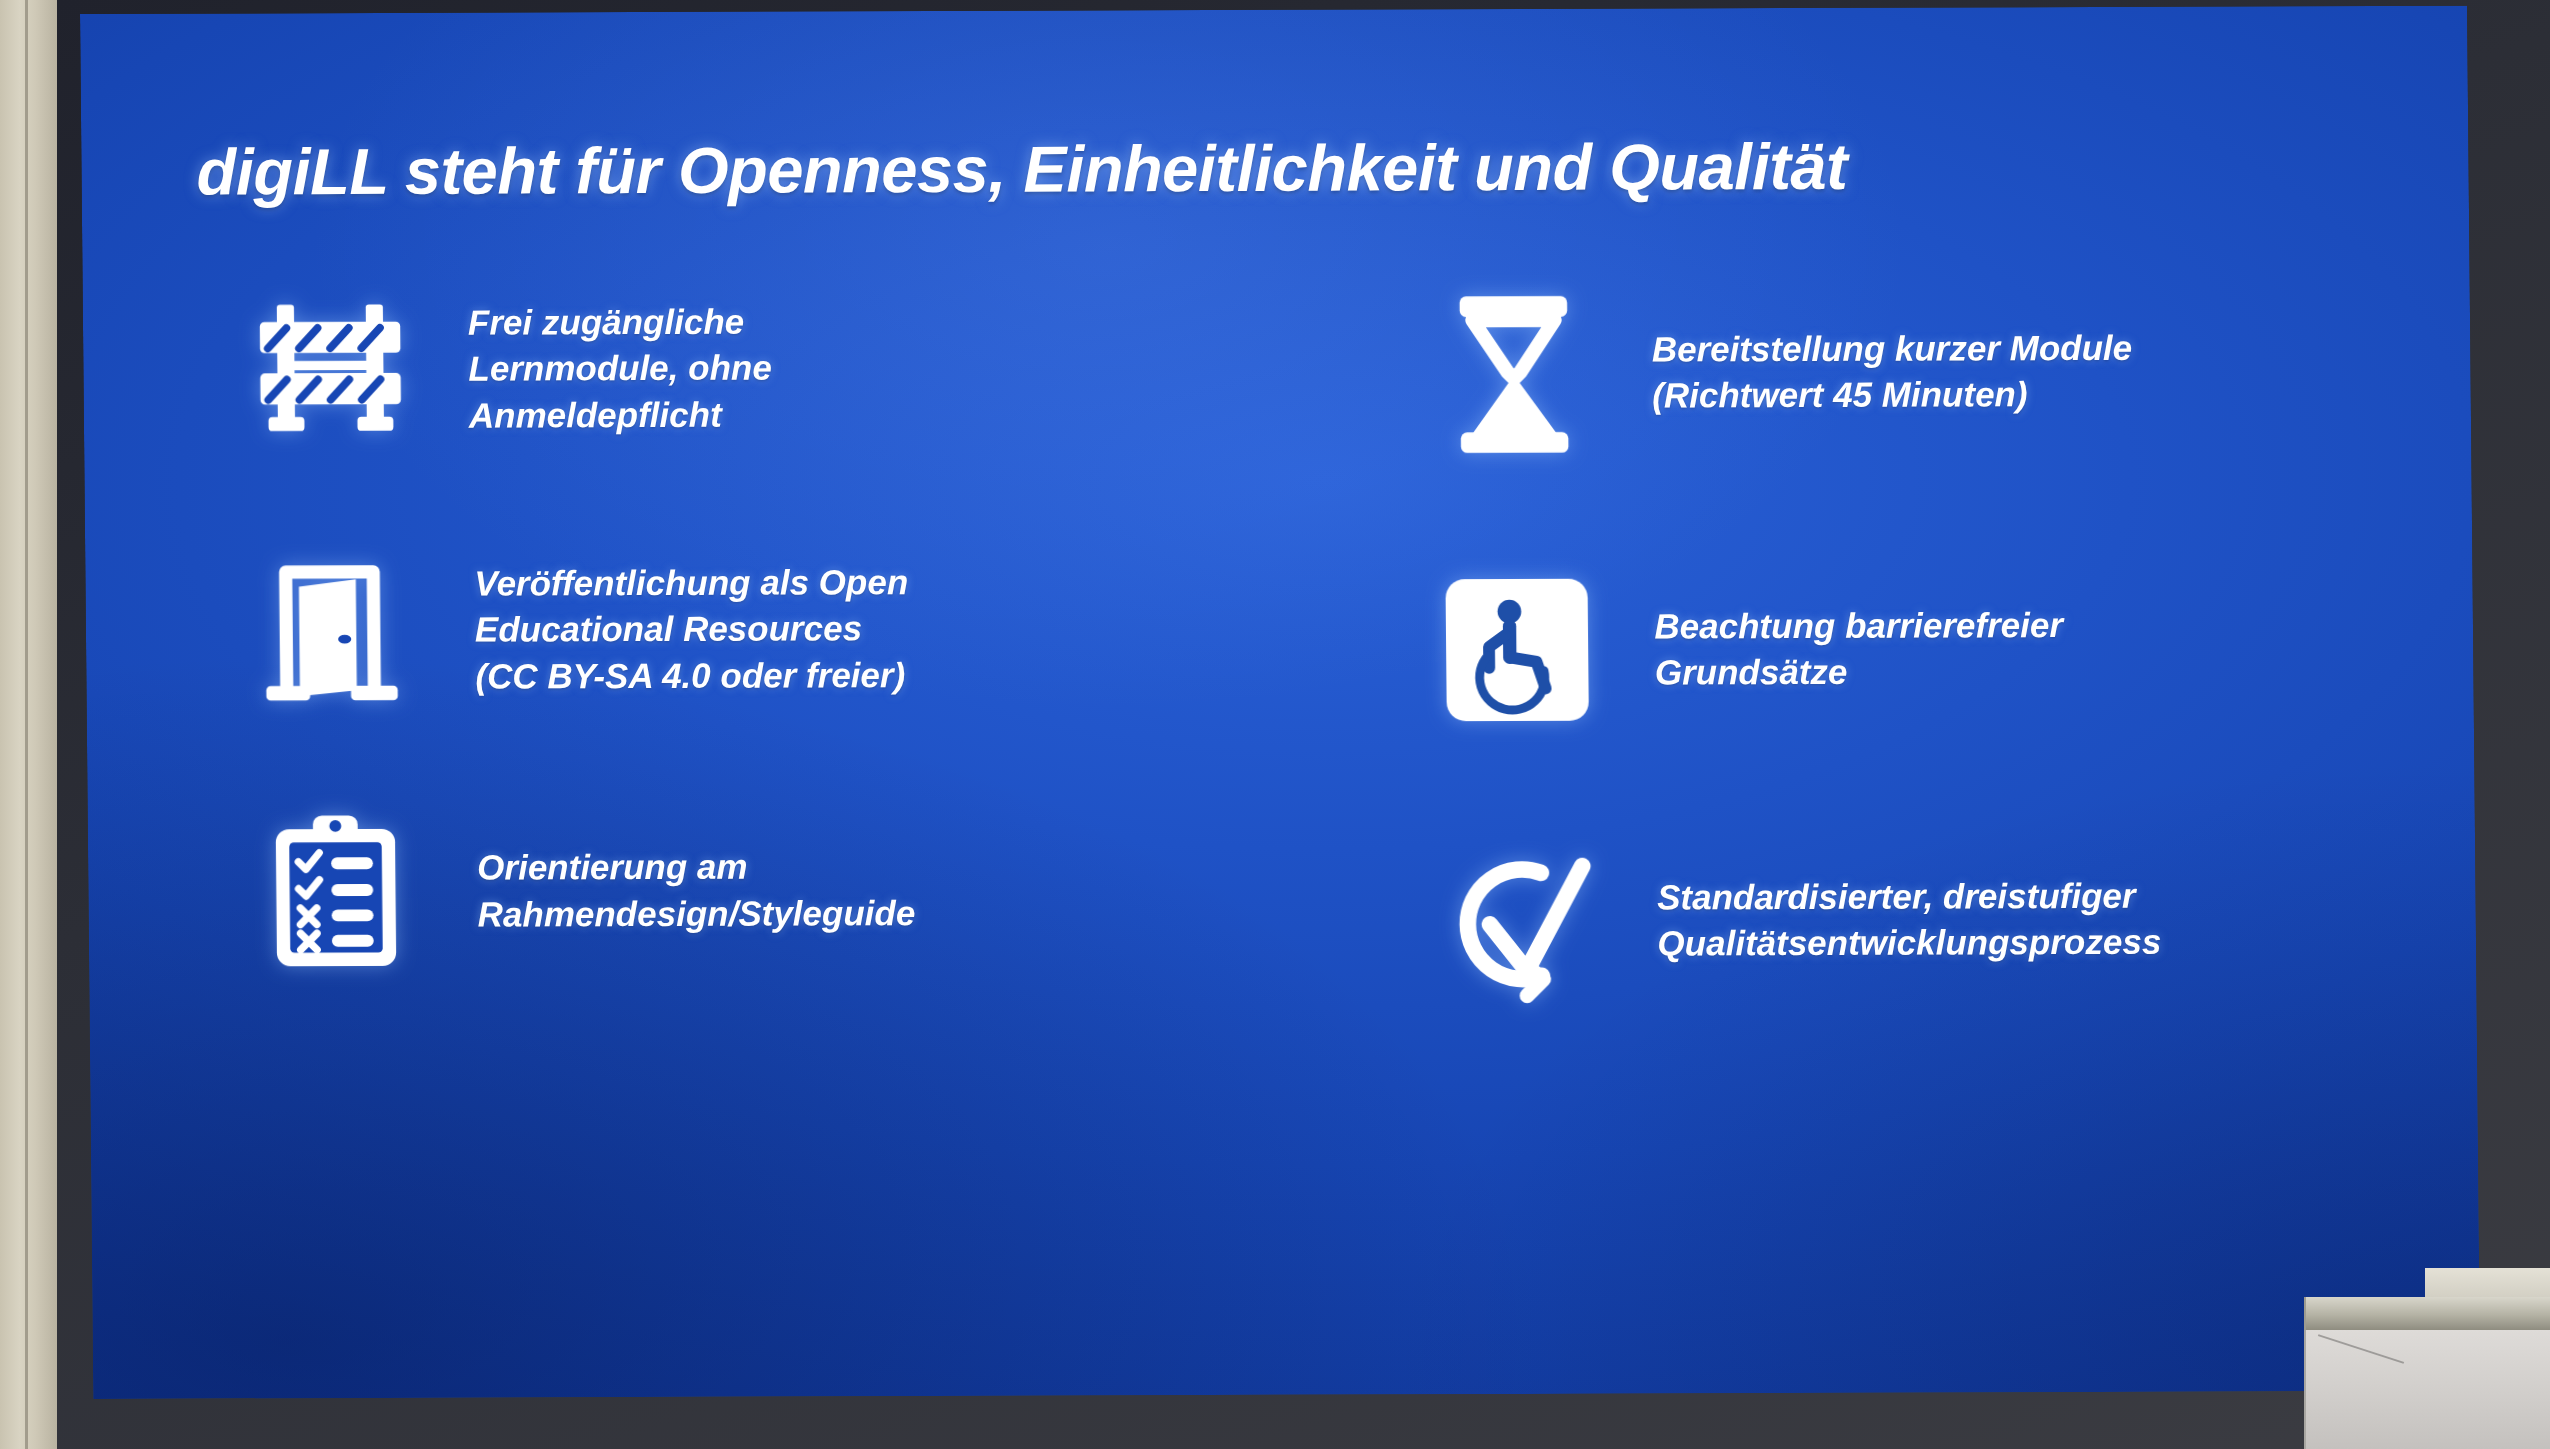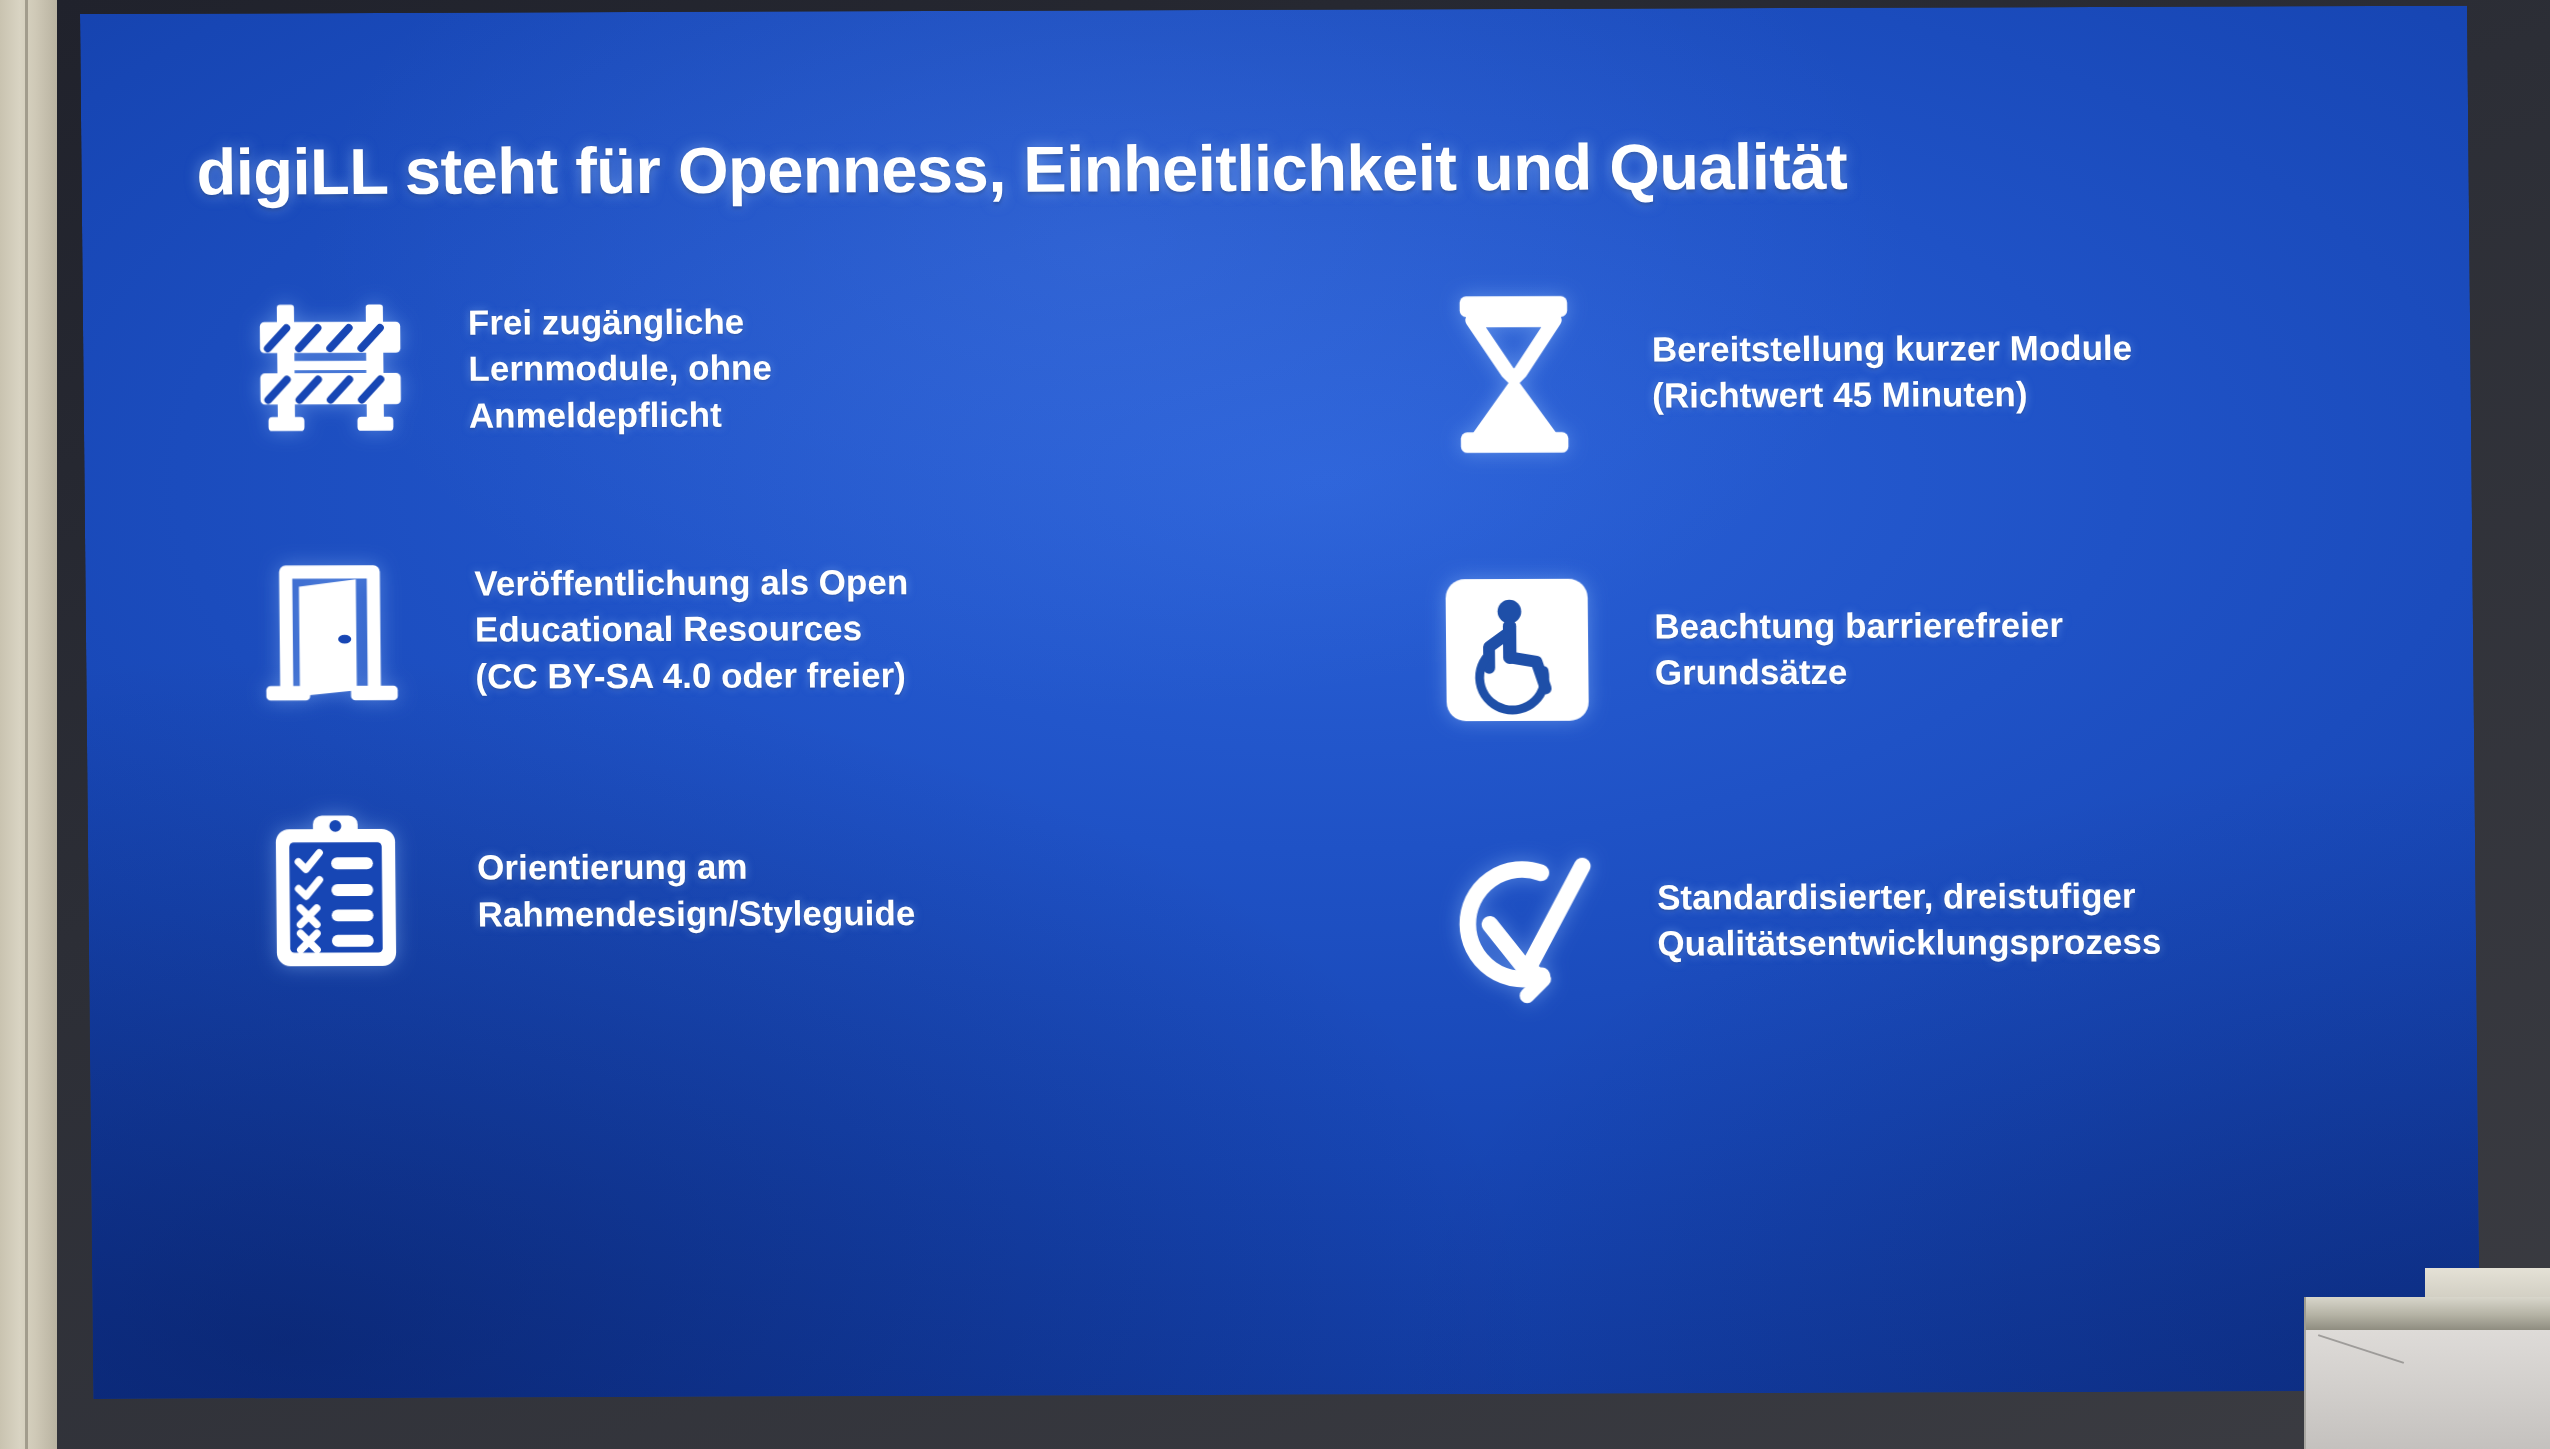--- a/index.html
+++ b/index.html
@@ -13,20 +13,21 @@
     overflow: hidden;
     font-family: "Liberation Sans", sans-serif;
   }
 
   
   .scene {
     position: absolute;
     inset: 0;
     background: #a3a3a3;
     overflow: hidden;
+    font-style: italic;
   }
 
   
   .wall-left {
     position: absolute;
     left: 0; top: 0;
     width: 57px; height: 1449px;
     background: linear-gradient(90deg,#c9c3b0 0%, #d9d4c3 35%, #cfc9b7 62%, #b9b3a1 100%);
   }
   .wall-left::after {

